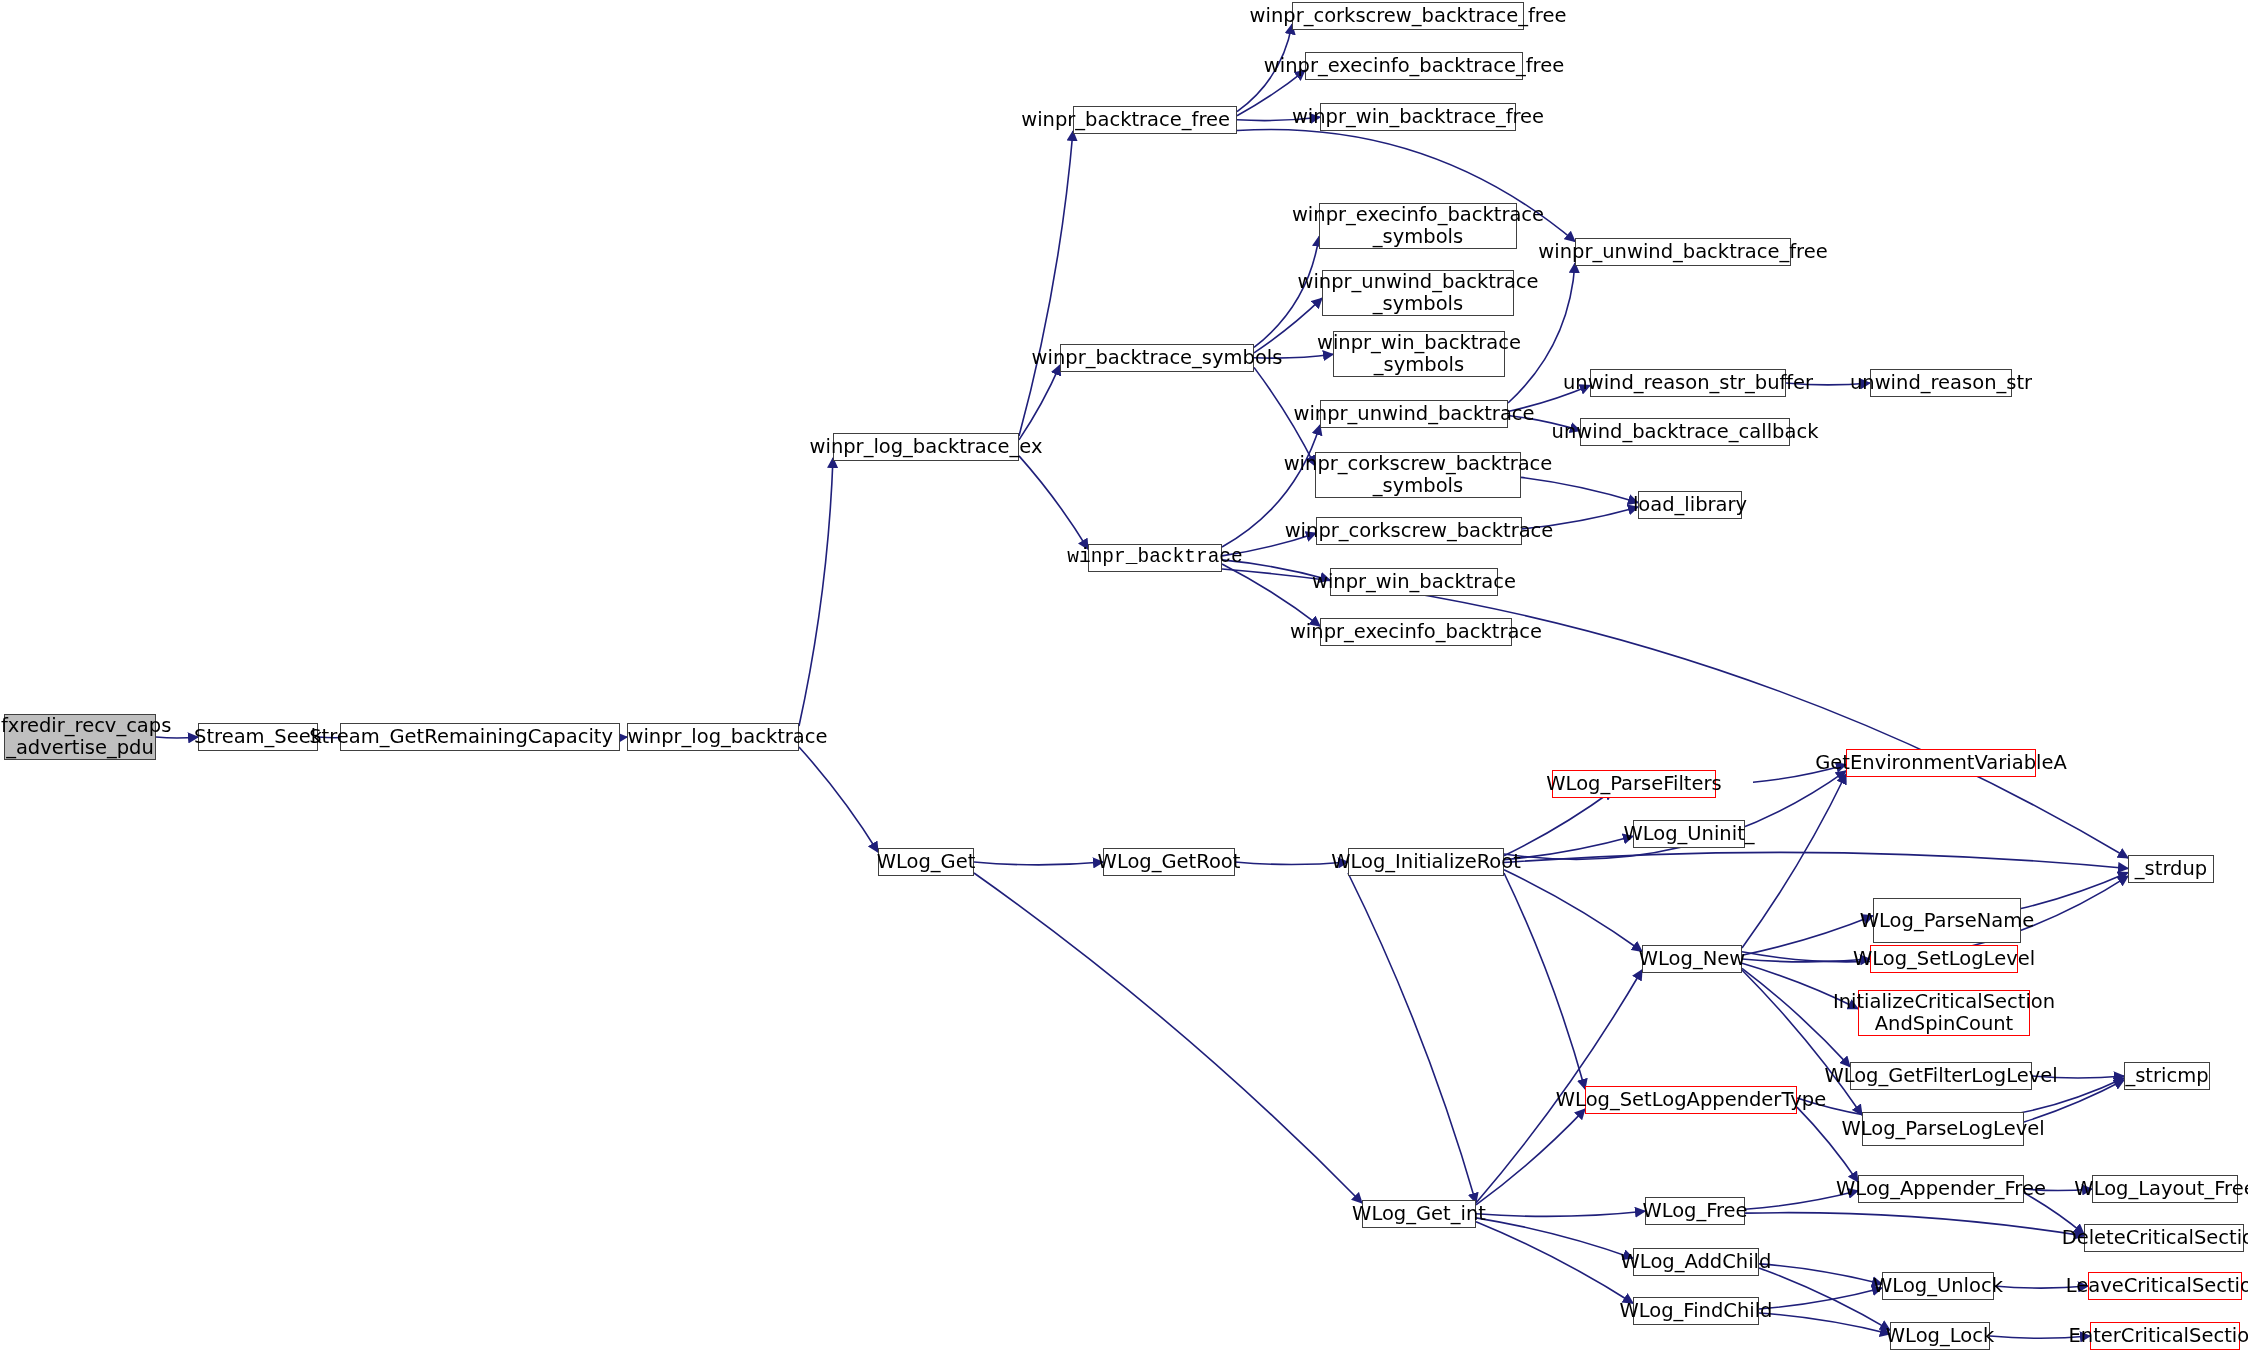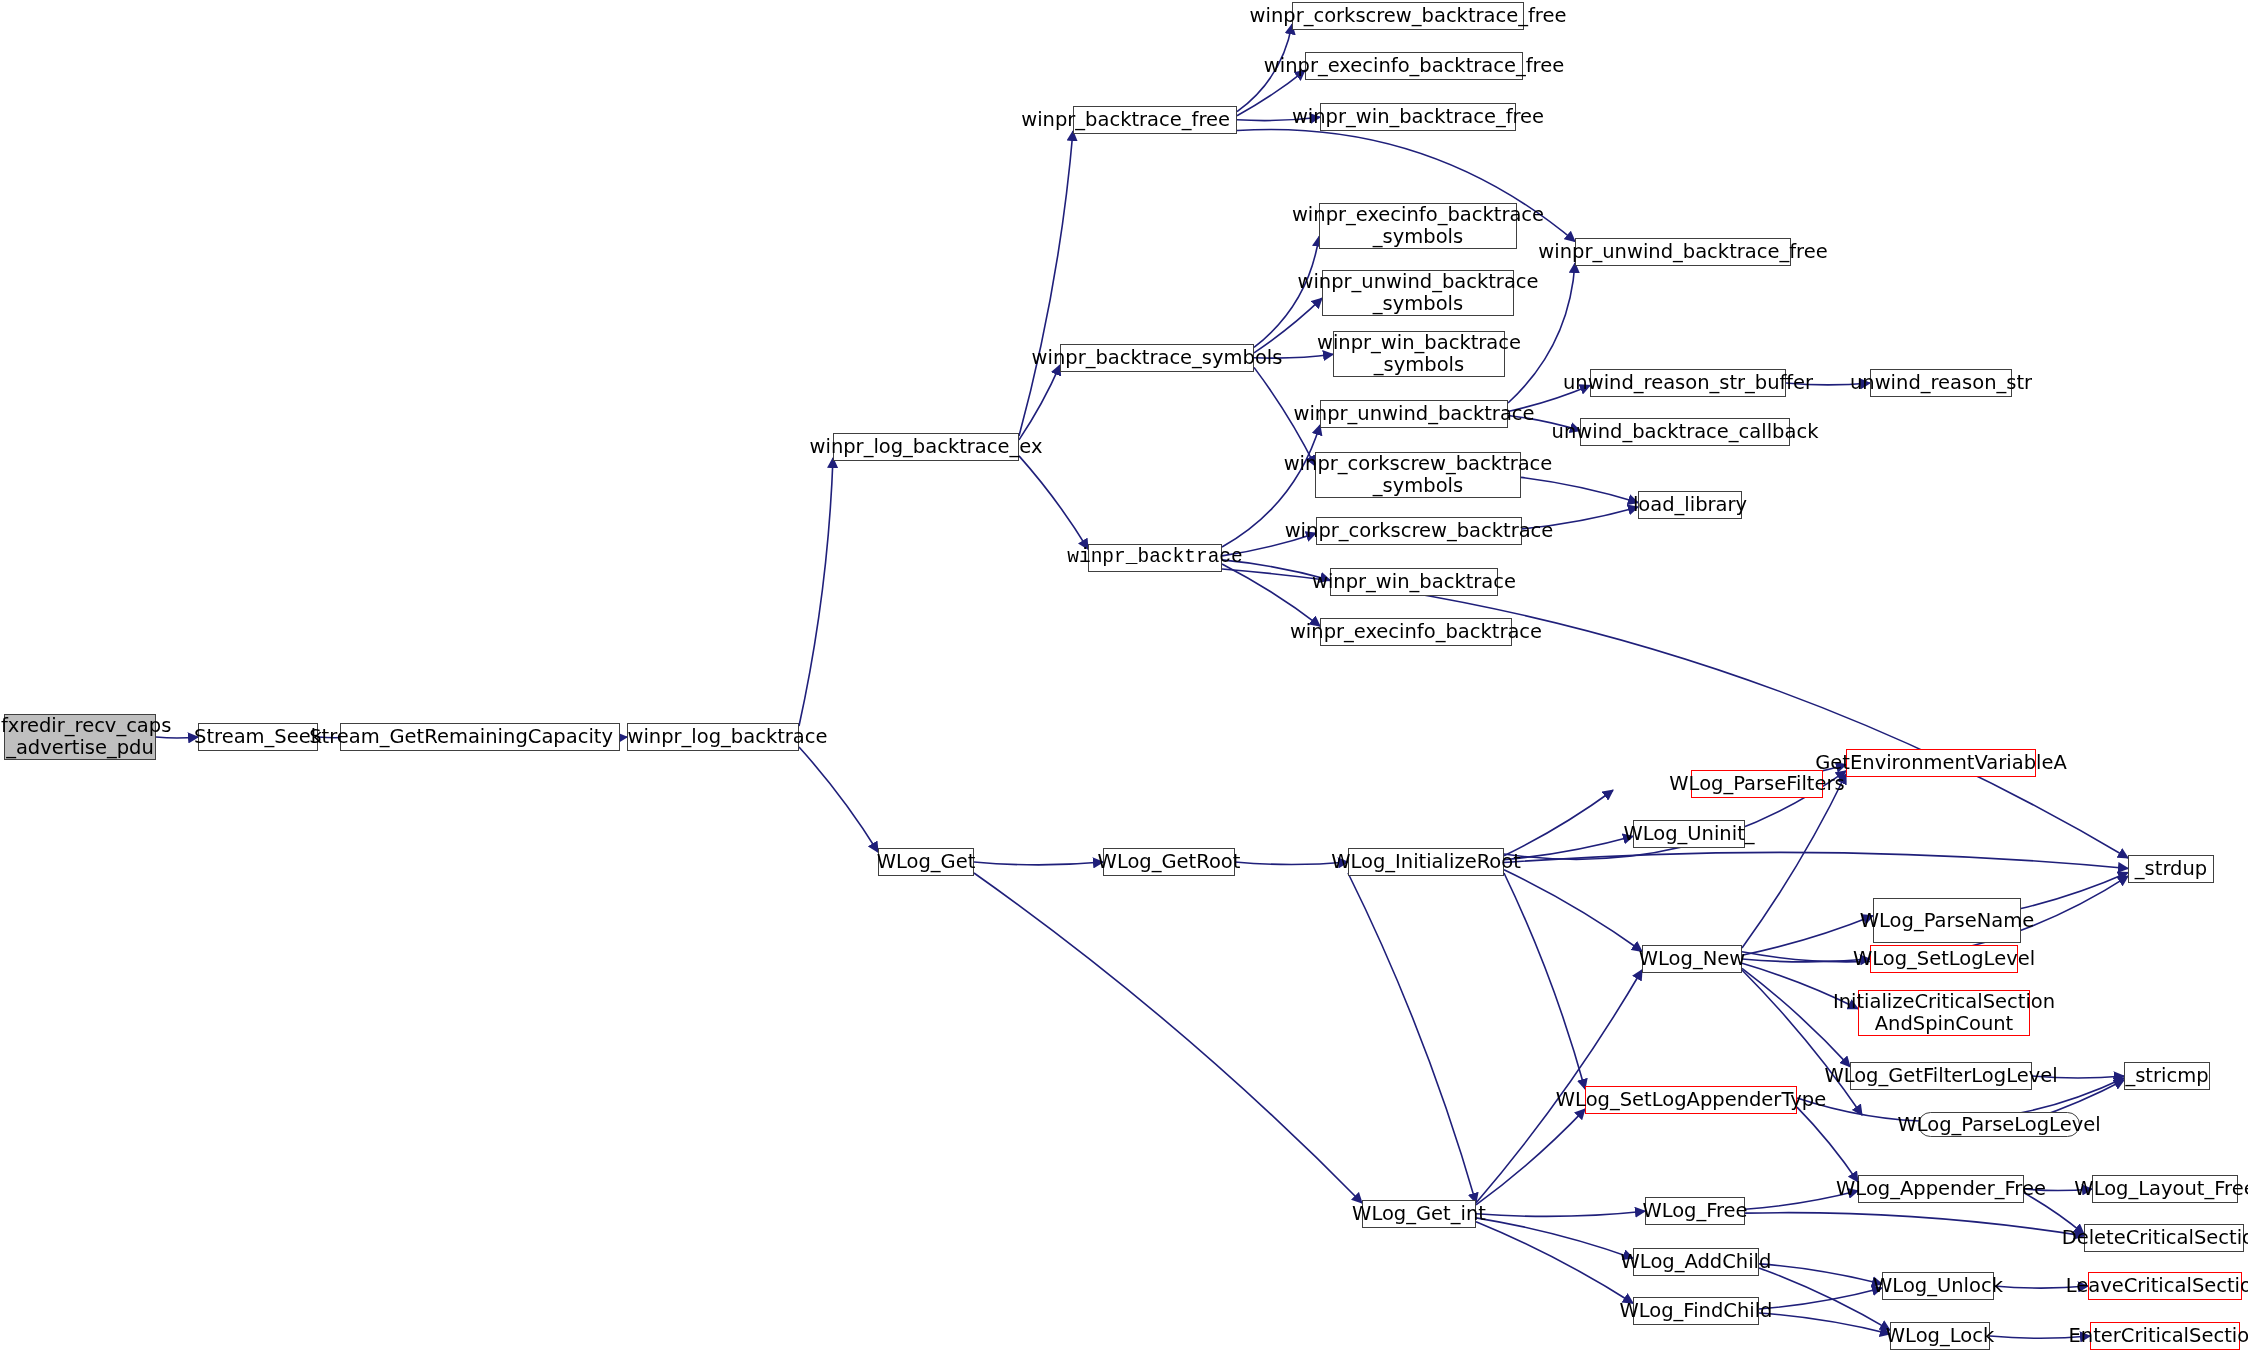--- a/index.html
+++ b/index.html
@@ -118,32 +118,32 @@
       <div class="node" style="left: 1315px; top: 452px; width: 206px; height: 46px;"><span>winpr_corkscrew_backtrace
 _symbols</span></div>
       <div class="node" style="left: 1638px; top: 491px; width: 104px; height: 28px;"><span>load_library</span></div>
       <div class="node" style="left: 1088px; top: 544px; width: 134px; height: 28px; font-family: Liberation Mono, monospace;"><span>winpr_backtrace</span></div>
       <div class="node" style="left: 1316px; top: 517px; width: 206px; height: 28px;"><span>winpr_corkscrew_backtrace</span></div>
       <div class="node" style="left: 1330px; top: 568px; width: 168px; height: 28px;"><span>winpr_win_backtrace</span></div>
       <div class="node" style="left: 1320px; top: 618px; width: 192px; height: 28px;"><span>winpr_execinfo_backtrace</span></div>
       <div class="node" style="left: 878px; top: 848px; width: 96px; height: 28px;"><span>WLog_Get</span></div>
       <div class="node" style="left: 1103px; top: 848px; width: 132px; height: 28px;"><span>WLog_GetRoot</span></div>
       <div class="node" style="left: 1348px; top: 848px; width: 156px; height: 28px;"><span>WLog_InitializeRoot</span></div>
-      <div class="node red" style="left: 1691px; top: 770px; width: 132px; height: 28px;"><span>WLog_ParseFilters</span></div>
+      <div class="node red" style="left: 1552px; top: 770px; width: 164px; height: 28px;"><span>WLog_ParseFilters</span></div>
       <div class="node" style="left: 1633px; top: 820px; width: 112px; height: 28px;"><span>WLog_Uninit_</span></div>
       <div class="node red" style="left: 1846px; top: 749px; width: 190px; height: 28px;"><span>GetEnvironmentVariableA</span></div>
       <div class="node" style="left: 2128px; top: 855px; width: 86px; height: 28px;"><span>_strdup</span></div>
       <div class="node" style="left: 1642px; top: 945px; width: 100px; height: 28px;"><span>WLog_New</span></div>
       <div class="node" style="left: 1873px; top: 898px; width: 148px; height: 45px;"><span>WLog_ParseName</span></div>
       <div class="node red" style="left: 1870px; top: 945px; width: 148px; height: 28px;"><span>WLog_SetLogLevel</span></div>
       <div class="node red" style="left: 1858px; top: 990px; width: 172px; height: 46px;"><span>InitializeCriticalSection
 AndSpinCount</span></div>
       <div class="node" style="left: 1850px; top: 1062px; width: 182px; height: 28px;"><span>WLog_GetFilterLogLevel</span></div>
       <div class="node" style="left: 2124px; top: 1062px; width: 86px; height: 28px;"><span>_stricmp</span></div>
-      <div class="node" style="left: 1918px; top: 1112px; width: 162px; height: 25px; border-radius: 13px;"><span>WLog_ParseLogLevel</span></div>
+      <div class="node" style="left: 1862px; top: 1112px; width: 162px; height: 34px;"><span>WLog_ParseLogLevel</span></div>
       <div class="node red" style="left: 1585px; top: 1086px; width: 212px; height: 28px; text-align: right;"><span>WLog_SetLogAppenderType</span></div>
       <div class="node" style="left: 1362px; top: 1200px; width: 114px; height: 28px;"><span>WLog_Get_int</span></div>
       <div class="node" style="left: 1645px; top: 1197px; width: 100px; height: 28px;"><span>WLog_Free</span></div>
       <div class="node" style="left: 1858px; top: 1175px; width: 166px; height: 28px;"><span>WLog_Appender_Free</span></div>
       <div class="node" style="left: 2092px; top: 1175px; width: 146px; height: 28px;"><span>WLog_Layout_Free</span></div>
       <div class="node" style="left: 2084px; top: 1224px; width: 160px; height: 28px;"><span>DeleteCriticalSection</span></div>
       <div class="node" style="left: 1633px; top: 1248px; width: 126px; height: 28px;"><span>WLog_AddChild</span></div>
       <div class="node" style="left: 1633px; top: 1297px; width: 126px; height: 28px;"><span>WLog_FindChild</span></div>
       <div class="node" style="left: 1882px; top: 1272px; width: 112px; height: 28px;"><span>WLog_Unlock</span></div>
       <div class="node" style="left: 1890px; top: 1322px; width: 100px; height: 28px;"><span>WLog_Lock</span></div>

